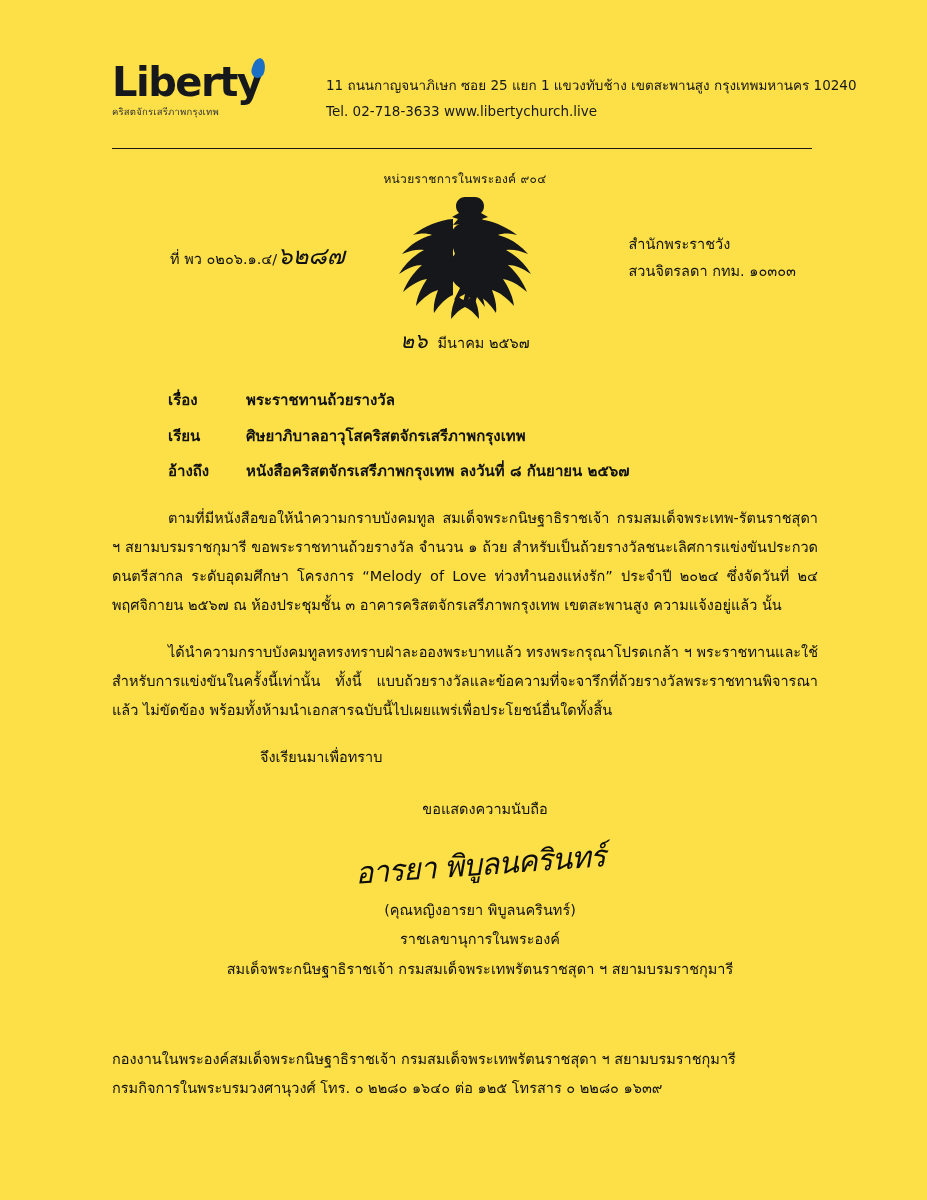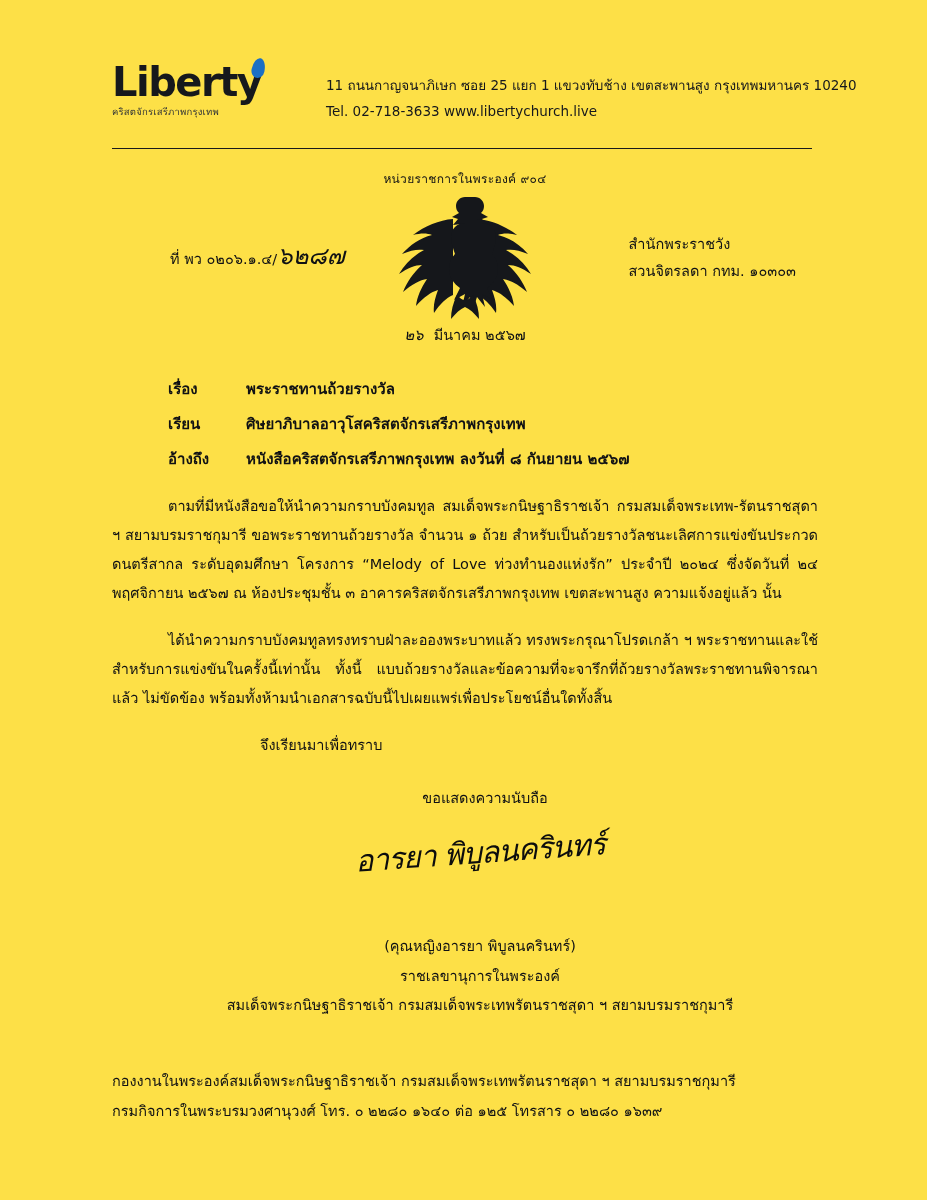--- a/index.html
+++ b/index.html
@@ -137,21 +137,21 @@
   }
 
   .date-line {
     margin-top: 26px;
     text-align: center;
     font-size: 14.5px;
   }
   .date-line .hand {
     font-family: Liberation Serif, serif;
     font-style: italic;
-    font-size: 15px;
+    font-size: 21px;
     margin-right: 10px;
   }
 
   
   .fields {
     margin-top: 24px;
     margin-left: 56px;
   }
   .field {
     display: flex;
@@ -203,25 +203,24 @@
     display: inline-block;
     margin-top: 12px;
     color: #0d0d0d;
   }
 
   .sig-name {
     text-align: center;
     padding-left: 30px;
     font-size: 14.5px;
     line-height: 2.05;
-    margin-top: 48px;
   }
 
   .footer-note {
-    margin-top: 46px;
+    margin-top: 60px;
     font-size: 14.5px;
     line-height: 2.05;
   }
 </style>
 </head>
 <body>
 
 <div class="page">
 
   <div class="letterhead">

